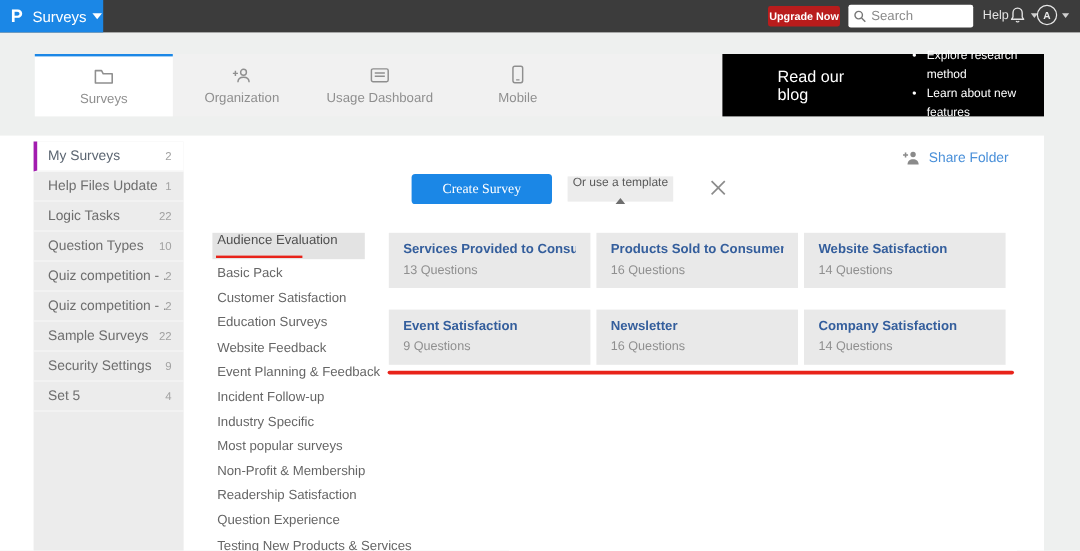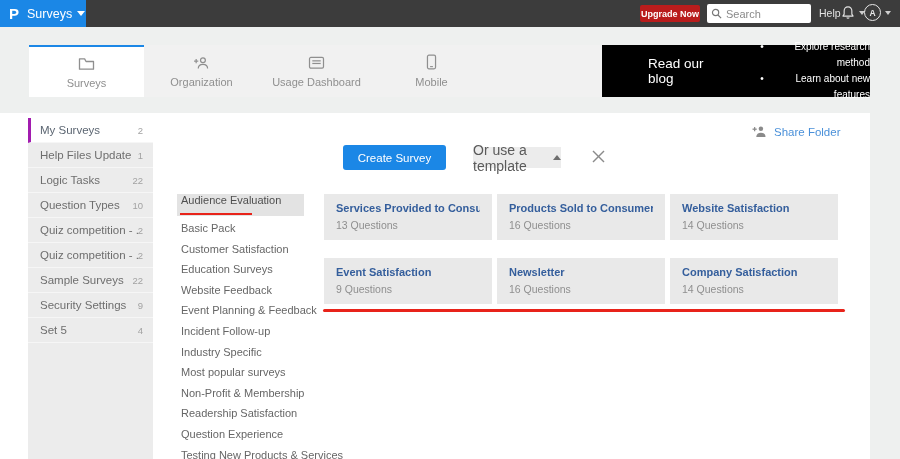--- a/index.html
+++ b/index.html
@@ -36,21 +36,21 @@
 
   
   .tabbar { position:absolute; left:29px; top:45px; width:841px; height:52px; background:#f1f1f1; display:flex; }
   .tab { width:115px; height:52px; display:flex; flex-direction:column; align-items:center; justify-content:center;
          gap:6px; color:#8f8f8f; font-size:11px; cursor:pointer; }
   .tab.active { background:#fff; border-top:2px solid #1b87e6; }
   .tab .ticon { height:16px; display:flex; align-items:flex-end; }
   .blog-panel { position:absolute; right:0; top:0; width:268px; height:52px; background:#000000;
                 display:flex; align-items:center; cursor:pointer; }
   .blog-title { color:#fff; font-size:13.5px; margin-left:46px; }
-  .blog-bullets { margin-left:38px; list-style:none;text-align:right; }
+  .blog-bullets { margin-left:38px; list-style:none; }
   .blog-bullets li { color:#fff; font-size:10px; line-height:16px; position:relative; padding-left:12px; }
   .blog-bullets li::before { content:"•"; position:absolute; left:0; color:#fff; }
 
   
   .main-panel { position:absolute; top:113px; left:0; width:870px; bottom:0; background:#fff; }
 
   
   .sidebar { position:absolute; left:28px; top:5px; width:125px; bottom:0; background:#ececec; }
   .sb-row { height:25px; display:flex; align-items:center; justify-content:space-between;
             padding:0 10px 0 12px; border-bottom:1px solid #f6f6f6; cursor:pointer; }
@@ -62,26 +62,26 @@
   
   .share-folder { position:absolute; top:12px; left:752px; display:flex; align-items:center; gap:7px; cursor:pointer; }
   .share-folder span { font-size:11.5px; color:#4a90d9; }
 
   
   .survey-name-input { position:absolute; left:178px; top:32px; width:157px; height:25px;
                        background:#f3f3f3; border:none; border-bottom:1px solid #9a9a9a;
                        padding:0 8px; font-size:11.5px; color:#444; outline:none;
                        font-family:"Liberation Sans", sans-serif; }
   .survey-name-input::placeholder { color:#8d8d8d; }
-  .create-btn { position:absolute; left:343px; top:32px; width:103px; height:25px; background:#1b87e6;
+  .create-btn { position:absolute; left:343px; top:32px; width:117px; height:25px; background:#1b87e6;
                 border:none; border-radius:3px; color:#fff; font-size:11.5px; cursor:pointer;
-                font-family:Liberation Sans, sans-serif; }
+                font-family:Liberation Serif, serif; }
   .template-dropdown { position:absolute; left:473px; top:34px; width:88px; height:21px; background:#ececec;
-                       display:flex; align-items:center; justify-content:flex-end; gap:7px;
-                       font-size:14px; color:#5a5a5a; cursor:pointer; }
+                       display:flex; align-items:center; justify-content:space-between; gap:7px;
+                       font-size:10px; color:#5a5a5a; cursor:pointer;flex-direction:column; }
   .caret-up { width:0; height:0; border-left:4px solid transparent; border-right:4px solid transparent;
               border-bottom:5px solid #6e6e6e; display:inline-block; }
   .close-x { position:absolute; left:591px; top:36px; width:15px; height:15px; cursor:pointer; }
 
   
   .categories { position:absolute; left:177px; top:81px; width:127px; }
   .cat-selected { height:22px; background:#e3e3e3; display:flex; align-items:flex-start;
                   padding-left:4px; font-size:11px; color:#4f4f4f; cursor:pointer; position:relative; }
   .cat-underline { position:absolute; left:3px; bottom:1px; width:72px; height:2px; background:#e8231a; }
   .cat-list { list-style:none; margin-top:2px; }

